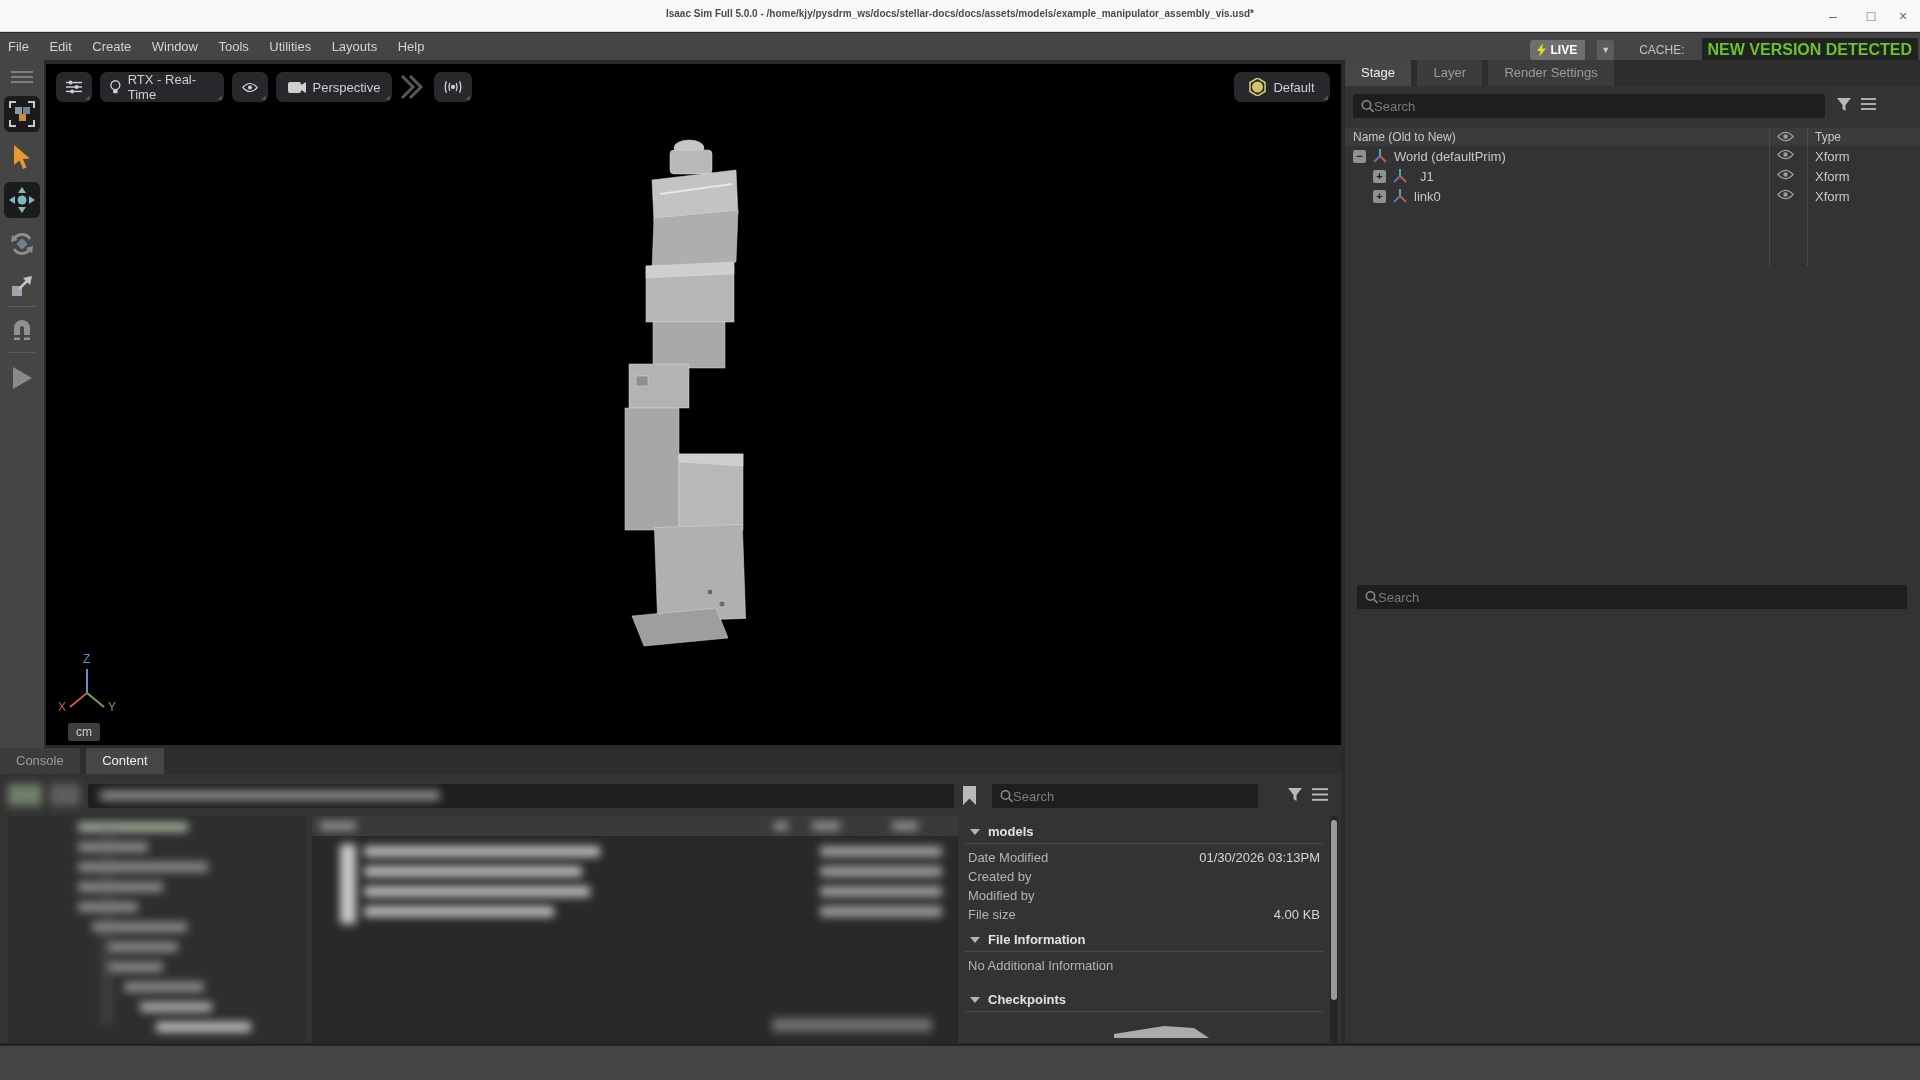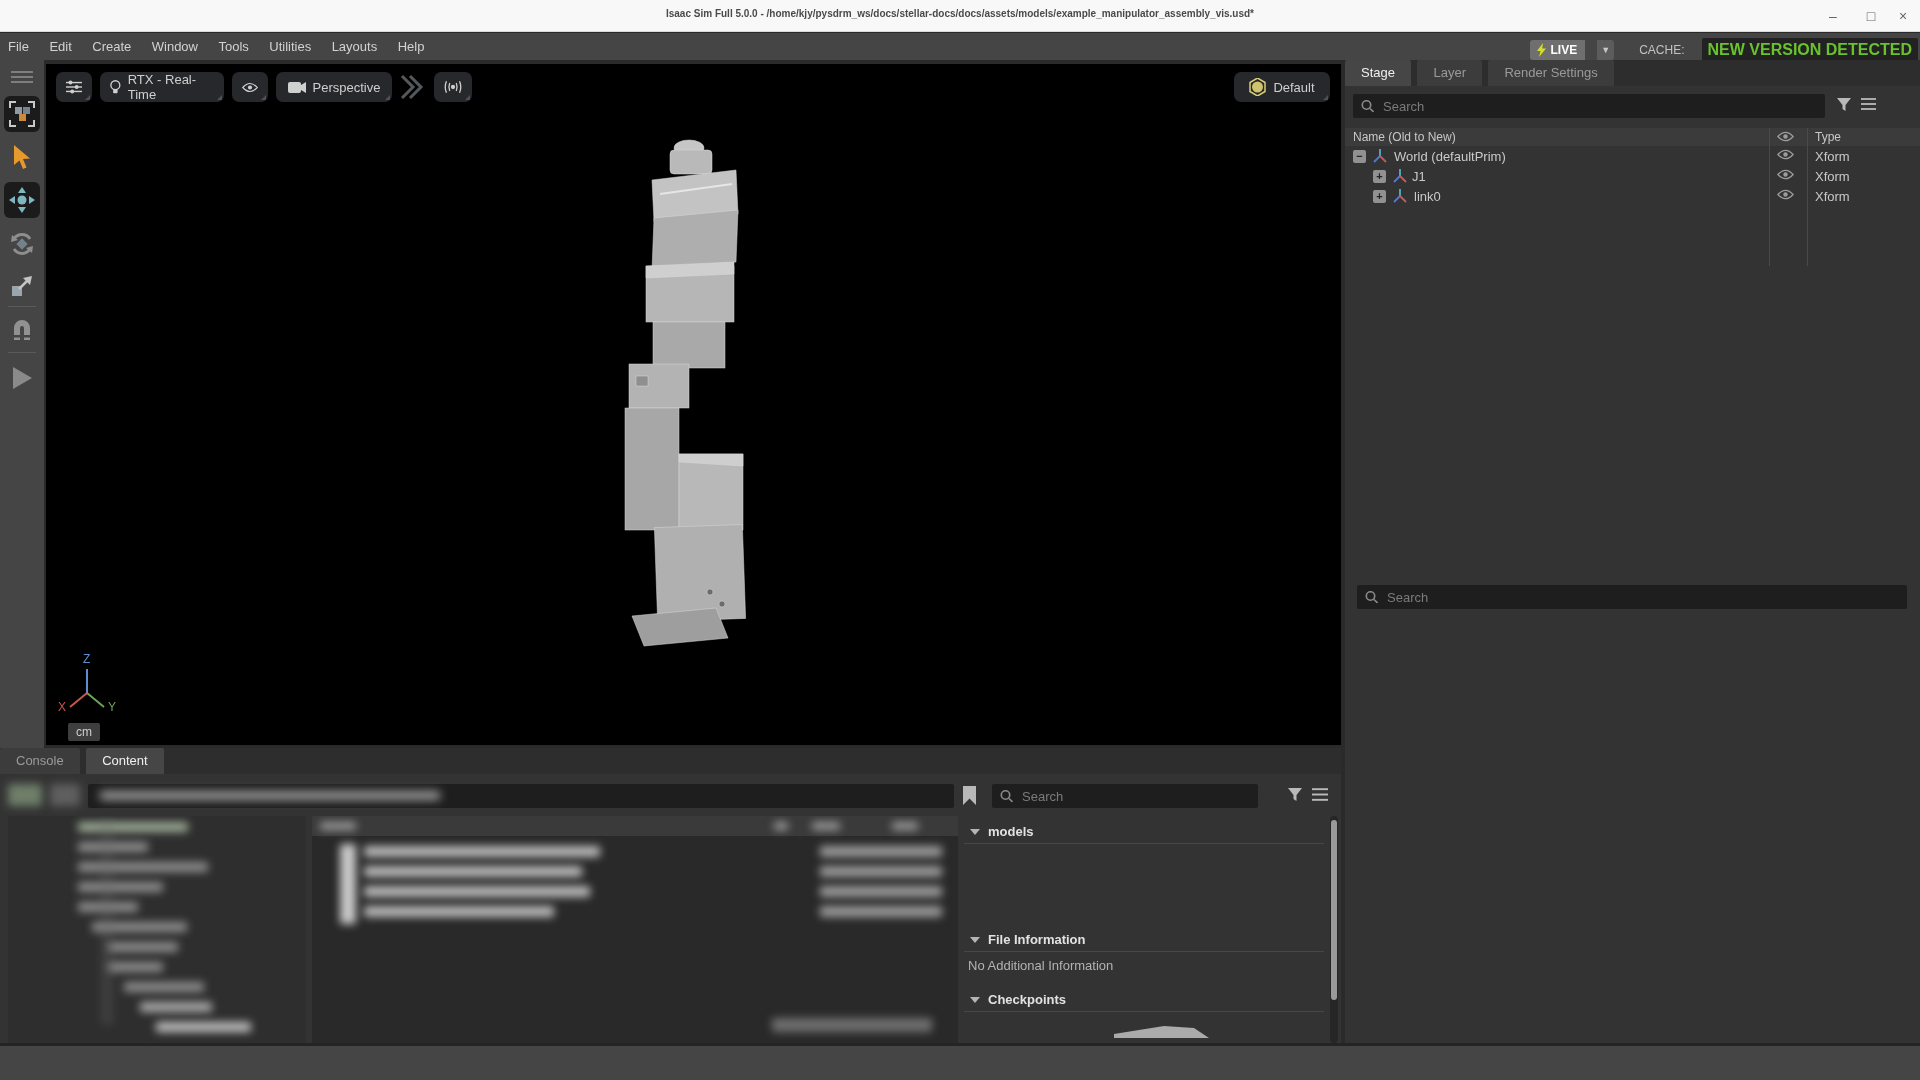--- a/index.html
+++ b/index.html
@@ -35,21 +35,21 @@
   .stats .res { margin-top:5px; }
   .axis-gizmo { position:absolute; left:6px; bottom:28px; }
   .cm-badge { position:absolute; left:22px; bottom:4px; background:#3e3e3e; color:#cfcfcf; font-size:12px; padding:2px 8px; border-radius:2px; }
 
   
   .tabstrip { position:absolute; background:#2d2d2d; }
   .tab { display:inline-block; height:100%; padding:0 16px; font-size:13px; color:#9a9a9a; line-height:26px; background:#3c3c3c; margin-right:2px; border-radius:2px 2px 0 0; }
   .tab.active { background:#464646; color:#efefef; }
   .search-box { position:absolute; background:#1e1e1e; border-radius:2px; }
   .search-box svg { position:absolute; left:8px; top:50%; transform:translateY(-50%); }
-  .search-box input { width:100%; height:100%; background:transparent; border:none; outline:none; color:#cfcfcf; font-size:13px; padding-left:30px; font-family:"Liberation Sans",sans-serif; }
+  .search-box input { width:100%; height:100%; background:transparent; border:none; outline:none; color:#cfcfcf; font-size:13px; padding-left:21px; font-family:"Liberation Sans",sans-serif; }
   .search-box input::placeholder { color:#7b7b7b; }
   .icon-btn { position:absolute; display:flex; align-items:center; justify-content:center; }
 
   
   .right-panel { left:1345px; top:60px; width:575px; height:983px; background:#333; }
   .tree-header { position:absolute; left:0; top:68px; width:575px; height:18px; background:#3b3b3b; color:#c8c8c8; font-size:12px; }
   .tree-row { position:absolute; left:0; width:575px; height:20px; color:#c9c9c9; font-size:13px; display:flex; align-items:center; }
   .expander { width:13px; height:13px; background:#919191; color:#222; border-radius:2px; font-size:11px; font-weight:bold; line-height:12px; text-align:center; flex:none; }
   .col-sep { position:absolute; top:68px; width:1px; height:138px; background:#4a4a4a; }
   .type-cell { position:absolute; left:470px; }
@@ -329,21 +329,21 @@
       </svg>
       <span class="type-cell">Xform</span>
     </div>
     <div class="tree-row" style="top:106px;">
       <span class="expander" style="margin-left:28px;">+</span>
       <svg width="16" height="16" viewBox="0 0 16 16" style="margin-left:6px;">
         <line x1="8" y1="8" x2="8" y2="1" stroke="#53b0c9" stroke-width="1.8"></line>
           <line x1="8" y1="8" x2="2" y2="14" stroke="#5a78c9" stroke-width="1.8"></line>
           <line x1="8" y1="8" x2="14" y2="14" stroke="#c95a5a" stroke-width="1.8"></line>
       </svg>
-      <span style="margin-left:4px;">J1</span>
+      <span style="margin-left:12px;">J1</span>
       <svg class="eye-cell" width="17" height="11" viewBox="0 0 20 13">
         <path d="M1 6.5 Q10 -3.5 19 6.5 Q10 16.5 1 6.5 Z" fill="none" stroke="#9c9c9c" stroke-width="1.5"></path>
           <circle cx="10" cy="6.5" r="2.6" fill="#9c9c9c"></circle>
       </svg>
       <span class="type-cell">Xform</span>
     </div>
     <div class="tree-row" style="top:126px;">
       <span class="expander" style="margin-left:28px;">+</span>
       <svg width="16" height="16" viewBox="0 0 16 16" style="margin-left:6px;">
         <line x1="8" y1="8" x2="8" y2="1" stroke="#53b0c9" stroke-width="1.8"></line>
@@ -439,20 +439,38 @@
       <div class="bar blur" style="left:508px;top:90px;width:122px;height:11px;background:#9a9a9a;"></div>
       <div class="bar blur" style="left:460px;top:202px;width:160px;height:14px;background:#6e6e6e;"></div>
     </div>
 
     <div class="abs" style="left:958px;top:68px;width:383px;height:227px;background:#333;">
       <div class="section" style="top:4px;width:360px;">
         <div class="section-title">
           <span class="caret"></span>
           <span>models</span>
         </div>
+        <div style="padding:4px 0;">
+          <div class="field-row">
+            <span class="lab">Date Modified</span>
+            <span class="val">01/30/2026 03:13PM</span>
+          </div>
+          <div class="field-row">
+            <span class="lab">Created by</span>
+            <span class="val"></span>
+          </div>
+          <div class="field-row">
+            <span class="lab">Modified by</span>
+            <span class="val"></span>
+          </div>
+          <div class="field-row">
+            <span class="lab">File size</span>
+            <span class="val">4.00 KB</span>
+          </div>
+        </div>
       </div>
       <div class="section" style="top:112px;width:360px;">
         <div class="section-title">
           <span class="caret"></span>
           <span>File Information</span>
         </div>
         <div class="note">No Additional Information</div>
       </div>
       <div class="section" style="top:172px;width:360px;">
         <div class="section-title">

